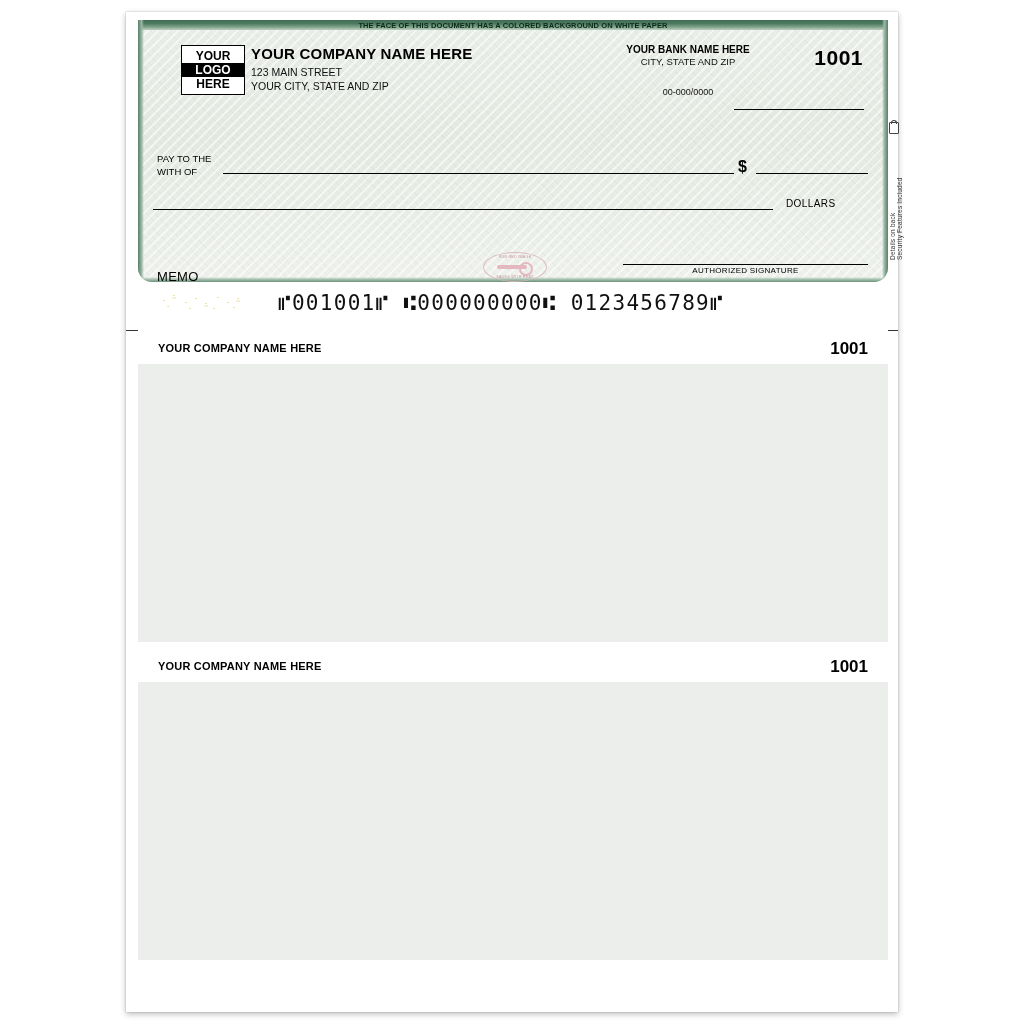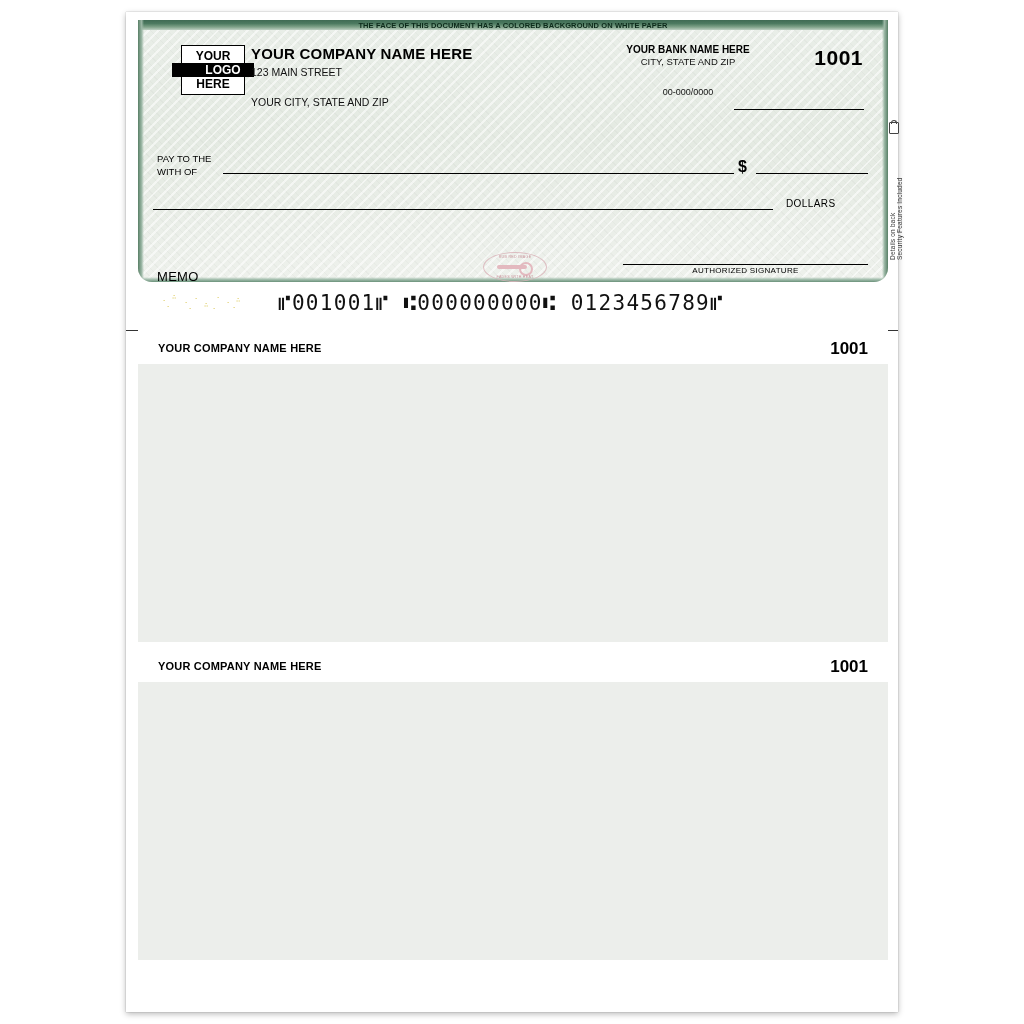--- a/index.html
+++ b/index.html
@@ -104,21 +104,20 @@
     font-size: 12px;
     font-weight: bold;
     line-height: 1.18;
     color: #000;
   }
   .logo-box .mid {
     background: #000;
     color: #fff;
     width: 100%;
     text-align: center;
-    padding-left: 20px;
   }
 
   .company {
     position: absolute;
     left: 113px;
     top: 25px;
     width: 330px;
   }
   .company .name {
     font-size: 15px;
@@ -429,21 +428,21 @@
 
     <div class="logo-box">
       <div>YOUR</div>
       <div class="mid">LOGO</div>
       <div>HERE</div>
     </div>
 
     <div class="company">
       <div class="name">YOUR COMPANY NAME HERE</div>
       <div class="addr">123 MAIN STREET</div>
-      <div class="addr" style="margin-top:16px">YOUR CITY, STATE AND ZIP</div>
+      <div class="addr" style="margin-top:0">YOUR CITY, STATE AND ZIP</div>
     </div>
 
     <div class="bank">
       <div class="bname">YOUR BANK NAME HERE</div>
       <div class="bcity">CITY, STATE AND ZIP</div>
       <div class="frac">00-000/0000</div>
     </div>
 
     <div class="check-number">1001</div>
 

